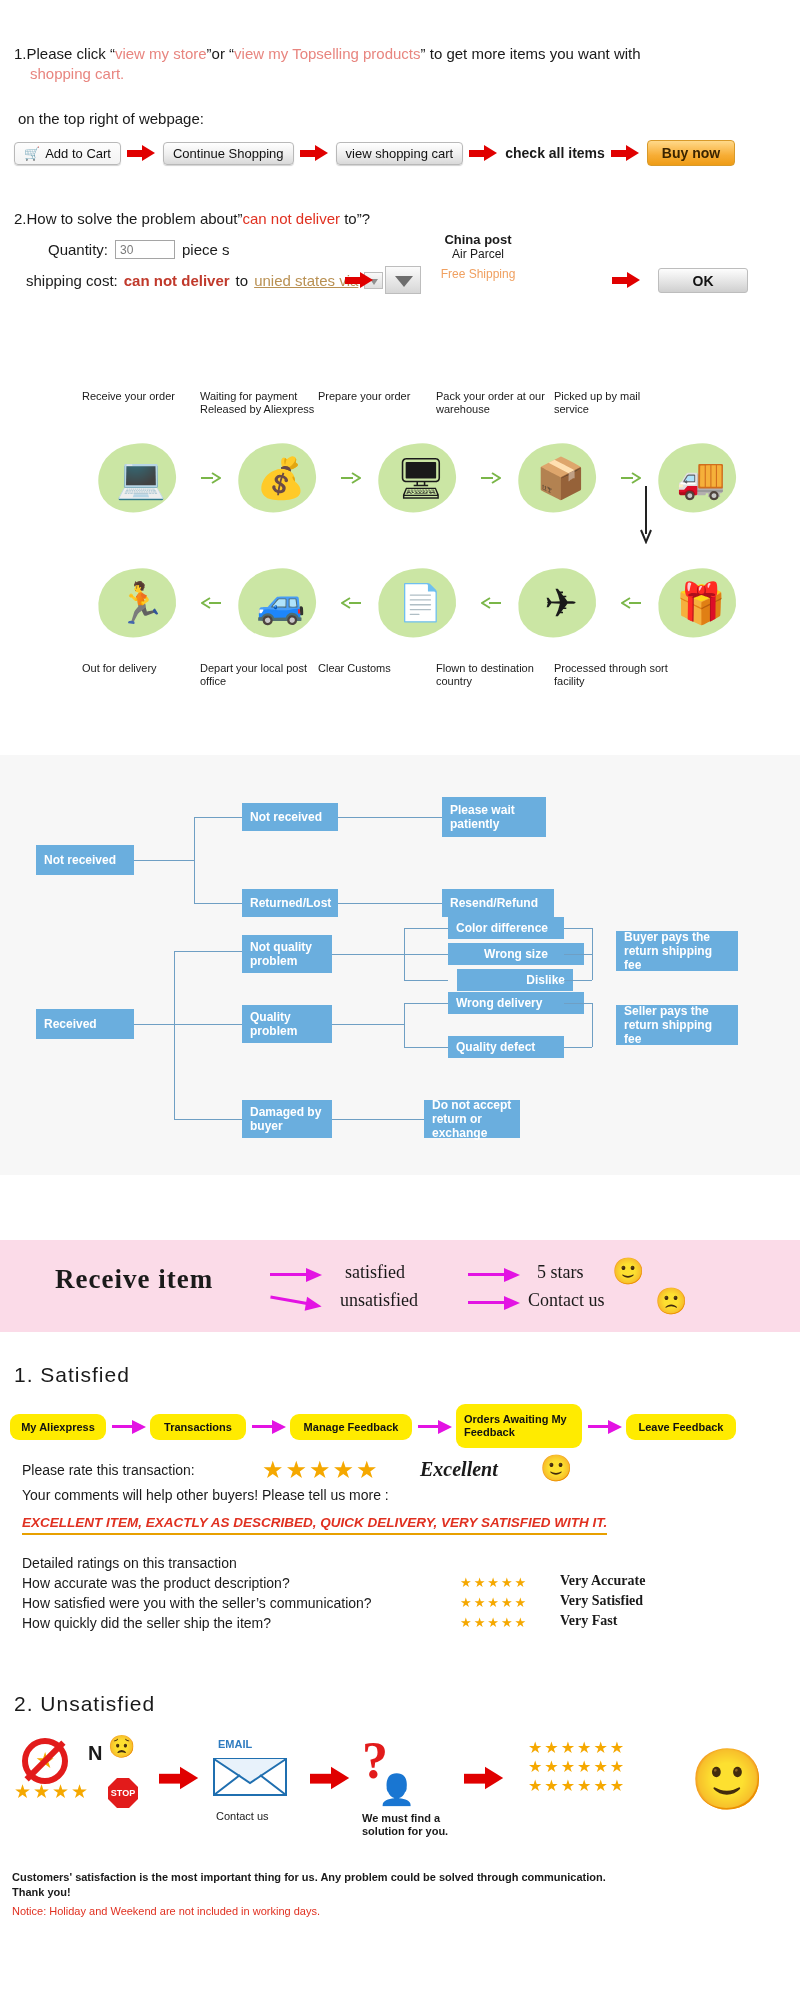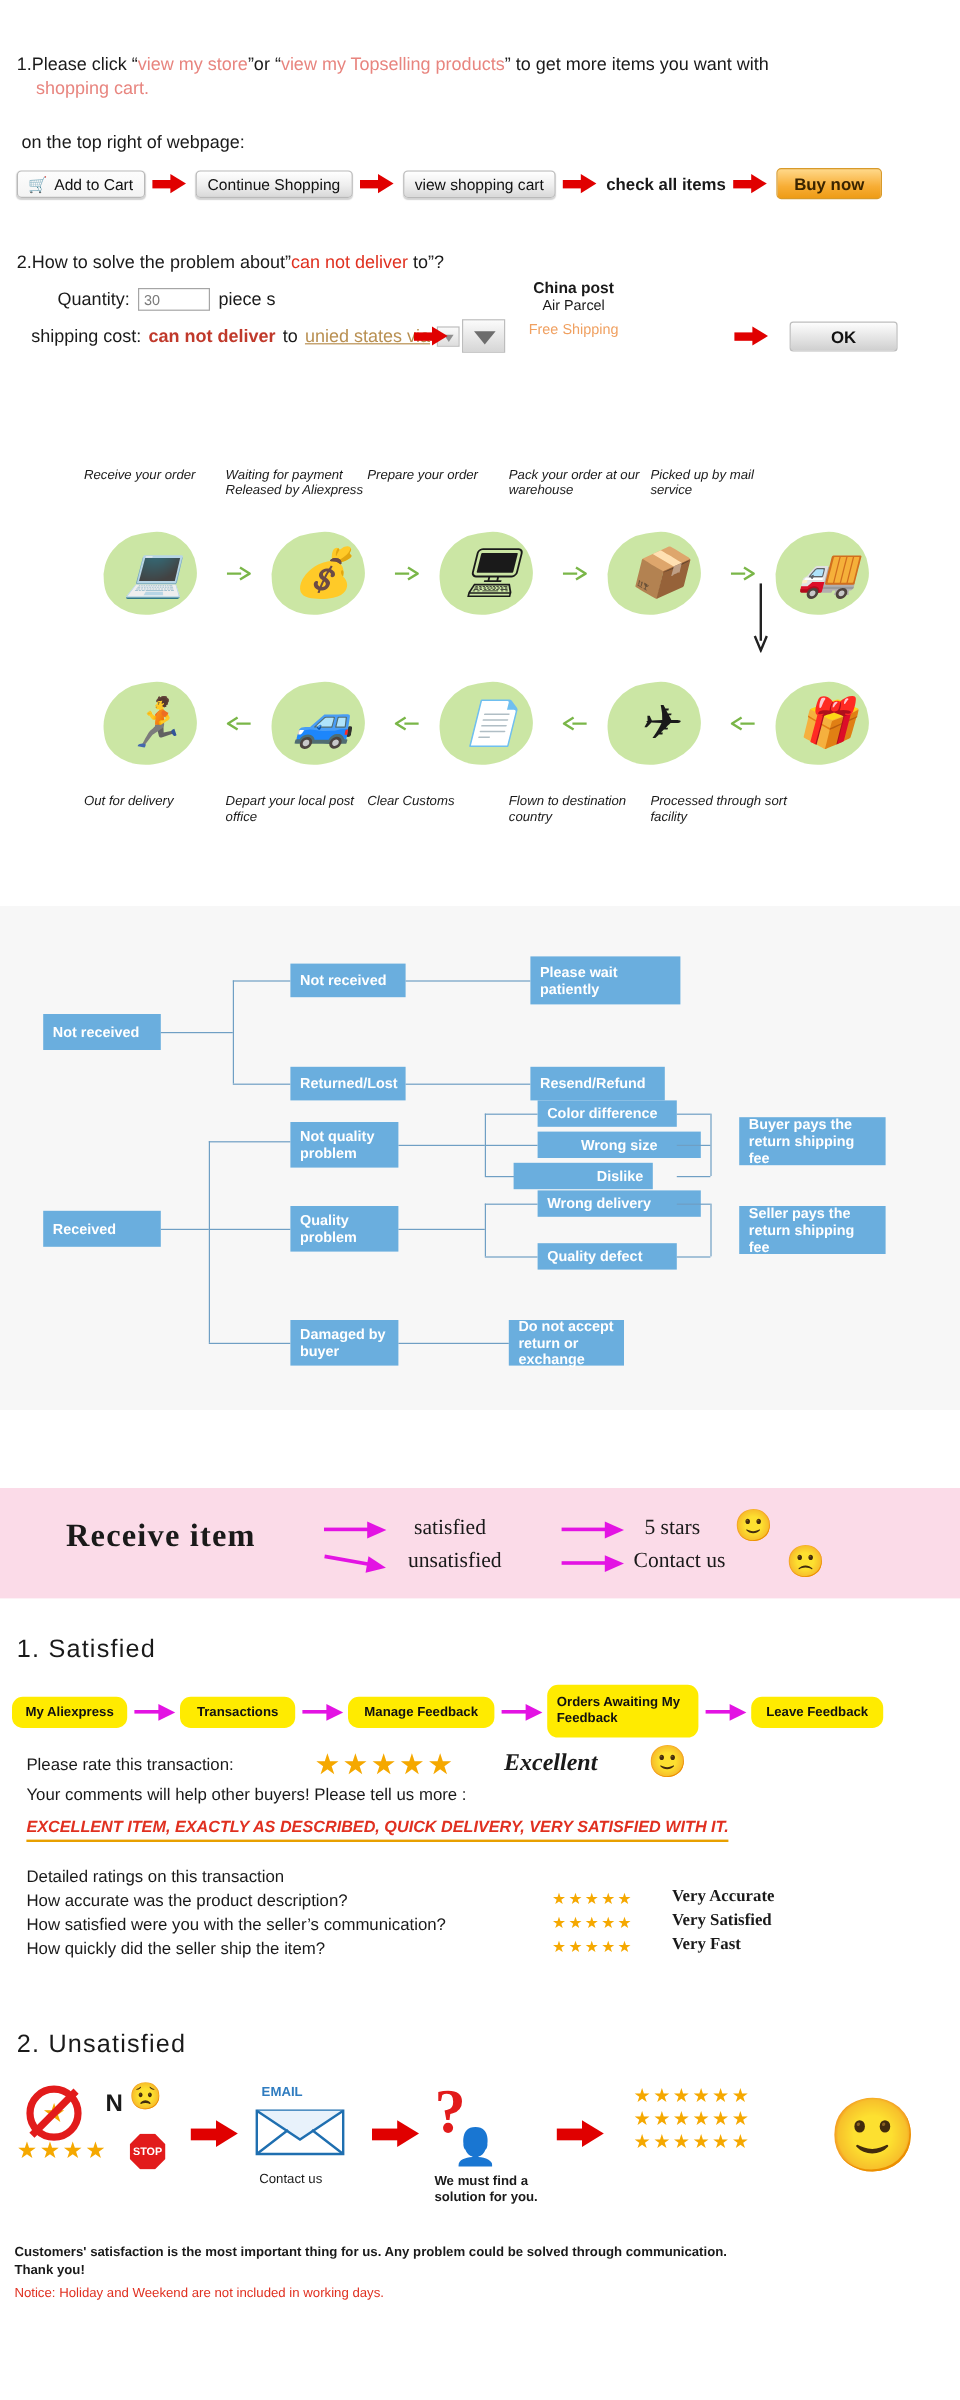--- a/index.html
+++ b/index.html
@@ -104,21 +104,21 @@
     font-size:14px; font-weight:bold; color:#111;
     display:flex; align-items:center; justify-content:center;
   }
   .arrow-at-ok { position:absolute; left:612px; top:272px; }
   .arrow-at-drop { position:absolute; left:345px; top:272px; }
 
   
   .s3line { position:absolute; left:14px; top:330px; font-size:15px; }
 
   
-  #process { position:absolute; left:0; top:390px; width:636px; height:340px;font-style:italic; }
+  #process { position:absolute; left:12px; top:390px; width:636px; height:340px; }
   .plabels { display:flex; position:absolute; top:0; left:70px; width:700px; }
   .plabels > div { width:118px; font-size:11px; line-height:13px; }
   .prow { position:absolute; left:70px; width:700px; display:flex; align-items:center; }
   .pcell { width:118px; height:95px; position:relative; display:flex; align-items:center; justify-content:center; }
   .blob {
     position:absolute; width:86px; height:74px; border-radius:50% 45% 55% 50%/55% 50% 50% 45%;
     background:#c5e39a; opacity:.9;
   }
   .blob.b2 { width:78px; height:68px; left:16px; top:14px; transform:rotate(-8deg); }
   .emoji { position:relative; font-size:40px; line-height:1; z-index:2; }
@@ -362,21 +362,21 @@
     <div class="fline v" style="left:194px; top:62px; height:86px;"></div>
     <div class="fline h" style="left:194px; top:62px; width:48px;"></div>
     <div class="fline h" style="left:194px; top:148px; width:48px;"></div>
 
     <div class="fbox" style="left:242px; top:48px; width:96px; height:28px;">Not received</div>
     <div class="fbox" style="left:242px; top:134px; width:96px; height:28px;">Returned/Lost</div>
 
     <div class="fline h" style="left:338px; top:62px; width:104px;"></div>
     <div class="fline h" style="left:338px; top:148px; width:104px;"></div>
 
-    <div class="fbox" style="left:442px; top:42px; width:125px; height:40px;">Please wait patiently</div>
+    <div class="fbox" style="left:442px; top:42px; width:104px; height:40px;">Please wait patiently</div>
     <div class="fbox" style="left:442px; top:134px; width:112px; height:28px;">Resend/Refund</div>
 
     <div class="fbox" style="left:36px; top:254px; width:98px; height:30px;">Received</div>
     <div class="fline h" style="left:134px; top:269px; width:40px;"></div>
     <div class="fline v" style="left:174px; top:196px; height:168px;"></div>
     <div class="fline h" style="left:174px; top:196px; width:68px;"></div>
     <div class="fline h" style="left:174px; top:269px; width:68px;"></div>
     <div class="fline h" style="left:174px; top:364px; width:68px;"></div>
 
     <div class="fbox" style="left:242px; top:180px; width:90px; height:38px;">Not quality problem</div>
@@ -384,21 +384,21 @@
     <div class="fbox" style="left:242px; top:345px; width:90px; height:38px;">Damaged by buyer</div>
 
     <div class="fline h" style="left:332px; top:199px; width:72px;"></div>
     <div class="fline v" style="left:404px; top:173px; height:52px;"></div>
     <div class="fline h" style="left:404px; top:173px; width:44px;"></div>
     <div class="fline h" style="left:404px; top:199px; width:44px;"></div>
     <div class="fline h" style="left:404px; top:225px; width:44px;"></div>
 
     <div class="fbox" style="left:448px; top:162px; width:116px; height:22px; padding:2px 8px;">Color difference</div>
     <div class="fbox" style="left:448px; top:188px; width:136px; height:22px; padding:2px 8px; justify-content:center;">Wrong size</div>
-    <div class="fbox" style="left:428px; top:214px; width:116px; height:22px; padding:2px 8px; justify-content:flex-end;">Dislike</div>
+    <div class="fbox" style="left:457px; top:214px; width:116px; height:22px; padding:2px 8px; justify-content:flex-end;">Dislike</div>
 
     <div class="fline h" style="left:564px; top:173px; width:28px;"></div>
     <div class="fline h" style="left:564px; top:199px; width:28px;"></div>
     <div class="fline h" style="left:564px; top:225px; width:28px;"></div>
     <div class="fline v" style="left:592px; top:173px; height:52px;"></div>
     <div class="fbox" style="left:616px; top:176px; width:122px; height:40px;">Buyer pays the return shipping fee</div>
 
     <div class="fline h" style="left:332px; top:269px; width:72px;"></div>
     <div class="fline v" style="left:404px; top:248px; height:44px;"></div>
     <div class="fline h" style="left:404px; top:248px; width:44px;"></div>

